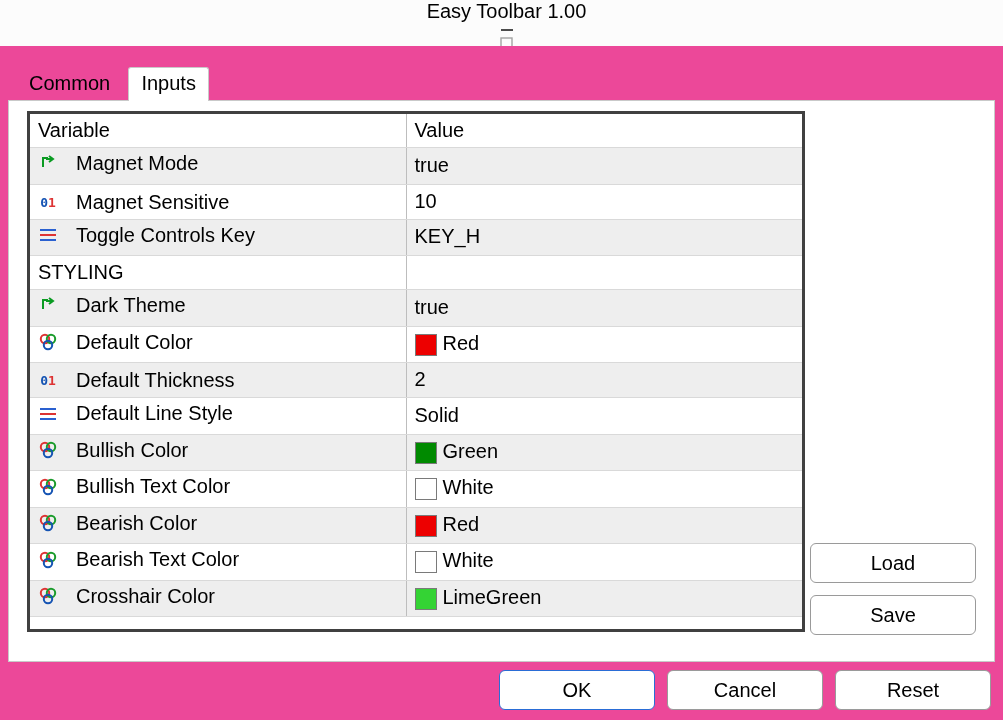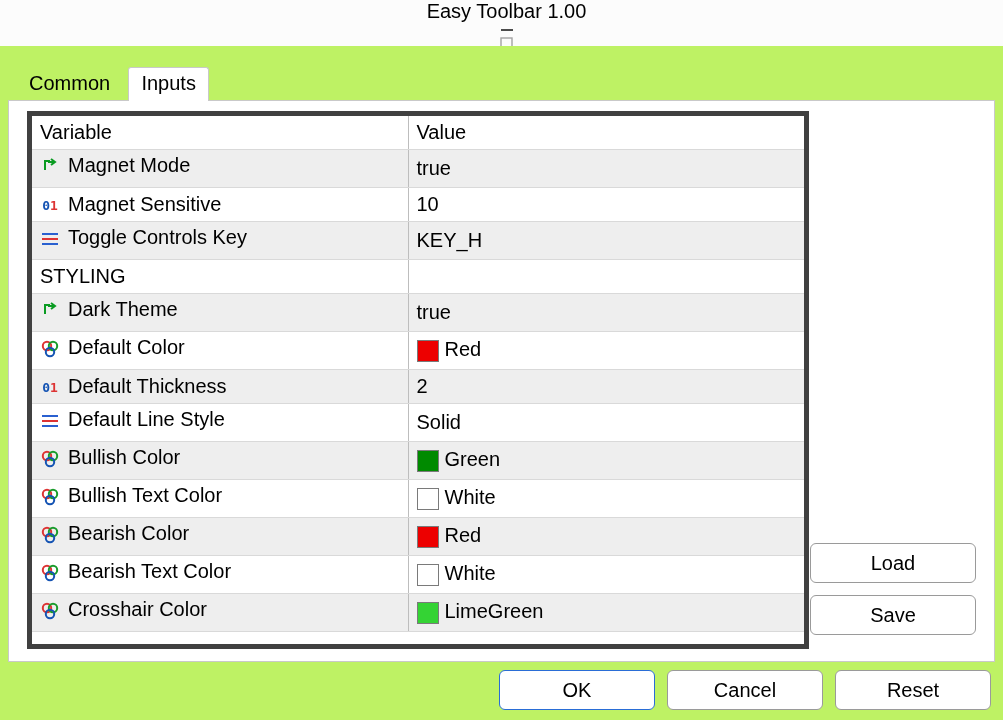--- a/index.html
+++ b/index.html
@@ -35,21 +35,21 @@
     justify-content: center;
   }
   .titlebar .winbtn svg { display:block; }
 
   
   .client {
     position: absolute;
     left: 0; right: 0;
     top: 46px;
     bottom: 0;
-    background: #bef264;
+    background: #ec4899;
   }
 
   
   .tabs {
     position: absolute;
     top: 20px;
     left: 16px;
   }
   .tab {
     display: inline-block;
@@ -80,21 +80,21 @@
     background: #ffffff;
     border: 1px solid #c9c9c9;
   }
 
   
   .grid-wrap {
     position: absolute;
     left: 18px;
     top: 10px;
     width: 772px;
-    border: 5px solid #404040;
+    border: 3px solid #404040;
     background: #fff;
   }
   .grid {
     width: 100%;
     border-collapse: collapse;
     table-layout: fixed;
     font-size: 20px;
   }
   .grid th, .grid td {
     border-right: 1px solid #bdbdbd;
@@ -120,22 +120,22 @@
   .grid tr.blank td {
     height: 12px;
     border-top: 1px solid #bdbdbd;
     border-bottom: none;
     padding: 0;
     background: #fff;
   }
 
   .rowlabel {
     display: inline-flex;
-    align-items: flex-end;
-    gap: 8px;
+    align-items: center;
+    gap: 18px;
   }
   .typeicon {
     width: 20px;
     height: 20px;
     display: inline-flex;
     align-items: center;
     justify-content: center;
     flex: 0 0 20px;
   }
   .swatch {

